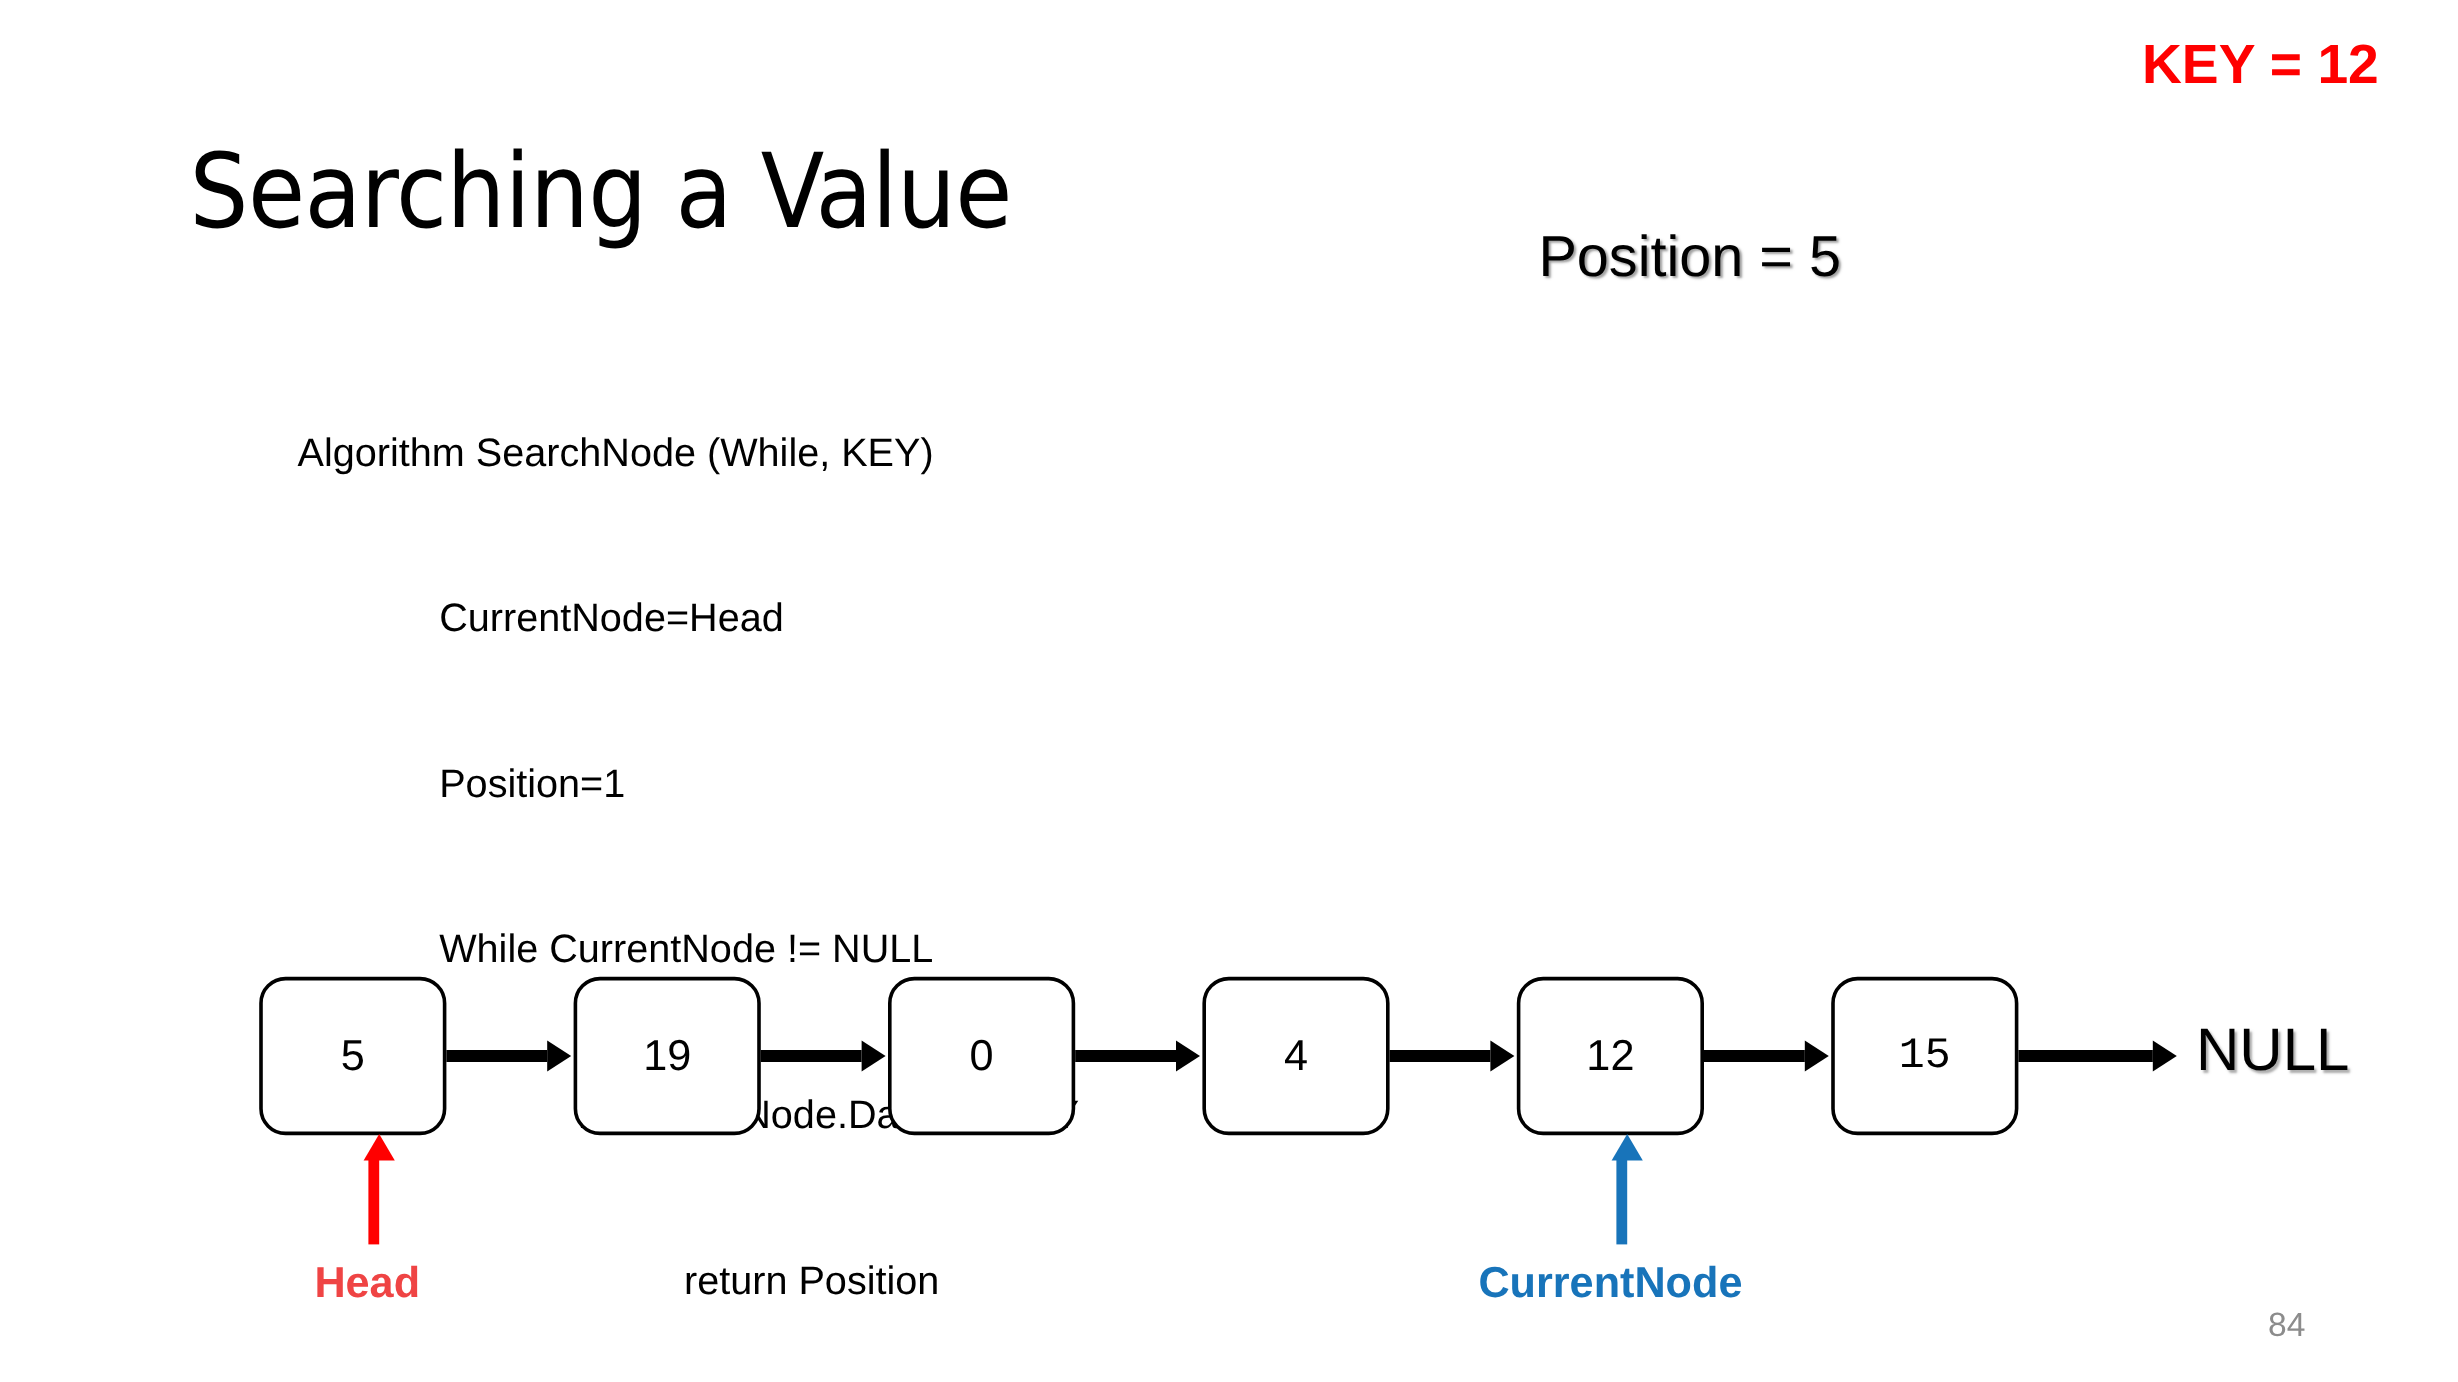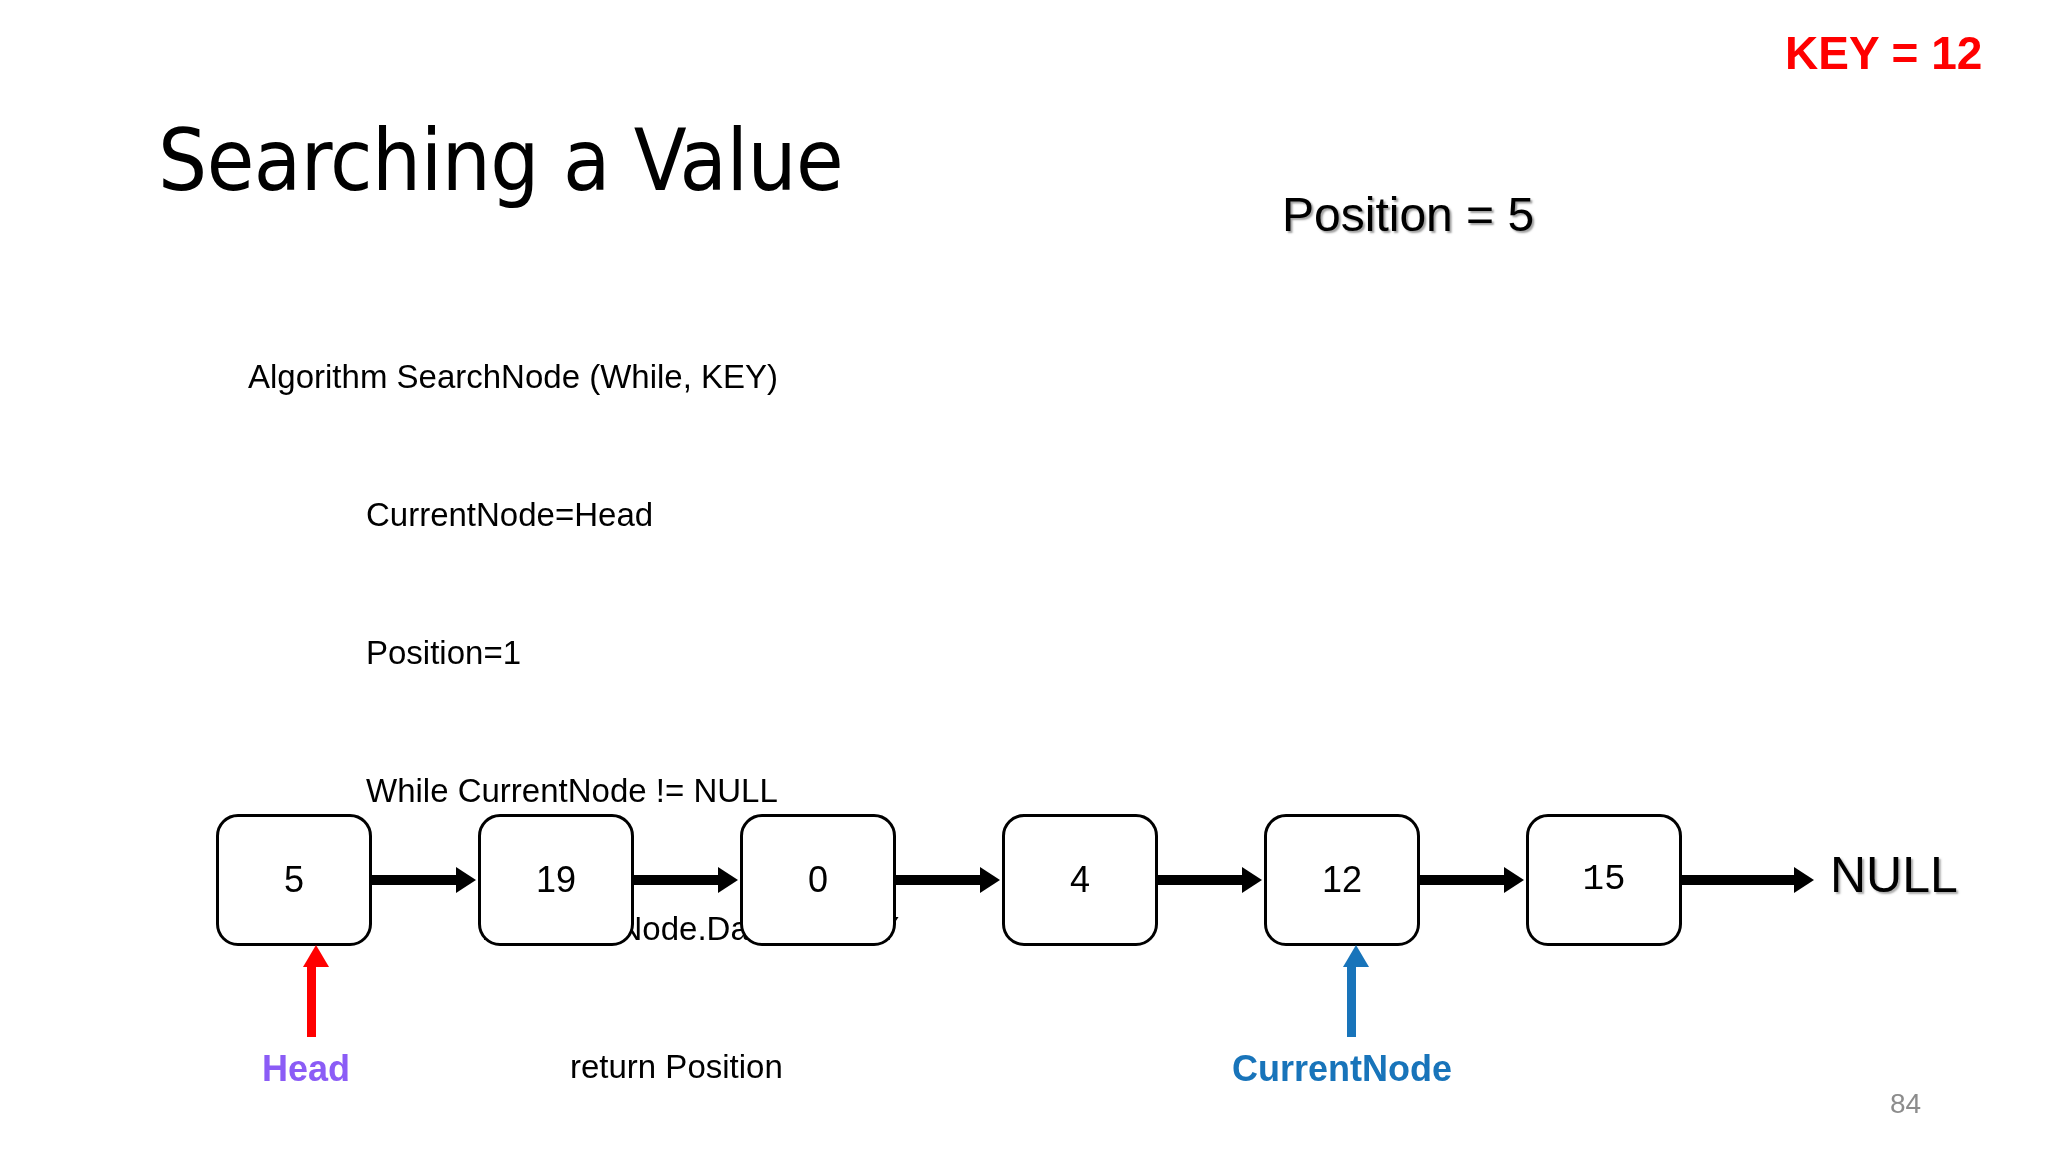--- a/index.html
+++ b/index.html
@@ -140,21 +140,21 @@
   }
   .ptr-label {
     position: absolute;
     font-size: 36px;
     font-weight: bold;
     white-space: nowrap;
   }
 
   #head-shaft { left: 307px; top: 965px; height: 72px; background: #ff0000; }
   #head-head  { left: 303px; top: 945px; border-bottom: 22px solid #ff0000; }
-  #head-label { left: 262px; top: 1048px; color: #8b5cf6; }
+  #head-label { left: 262px; top: 1048px; color: #ef4444; }
 
   #current-shaft { left: 1347px; top: 965px; height: 72px; background: #1874ba; }
   #current-head  { left: 1343px; top: 945px; border-bottom: 22px solid #1874ba; }
   #current-label { left: 1232px; top: 1048px; color: #1874ba; }
 
   
   #page-number {
     position: absolute;
     left: 1890px;
     top: 1088px;

